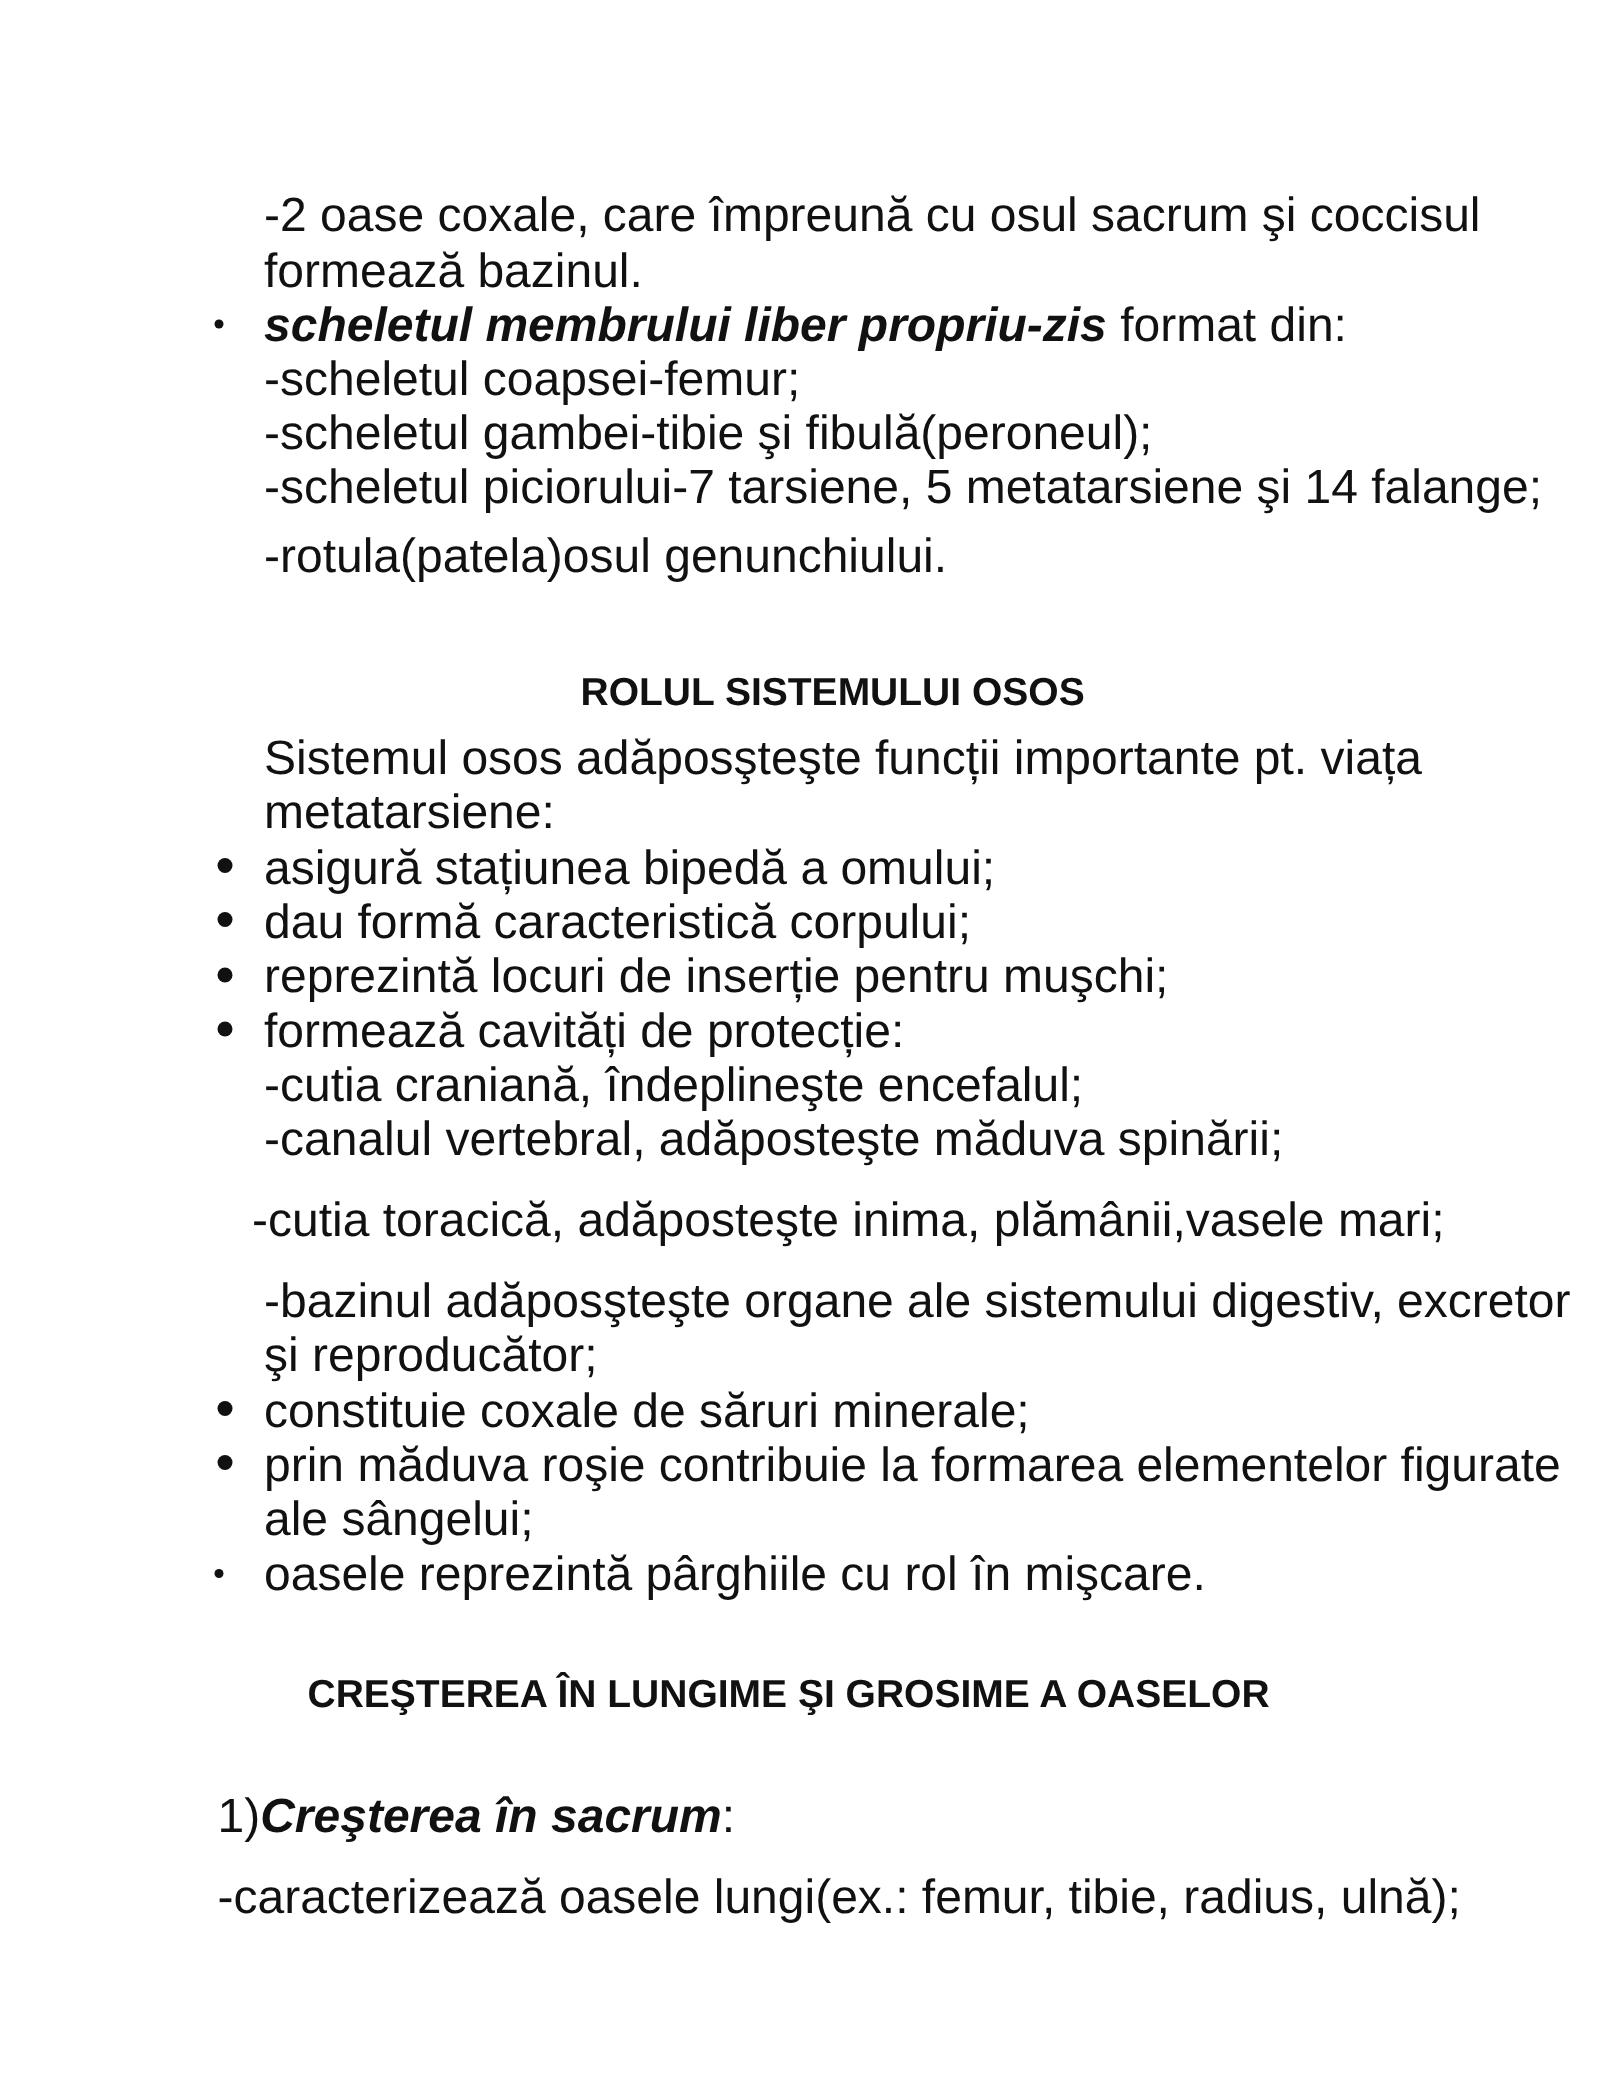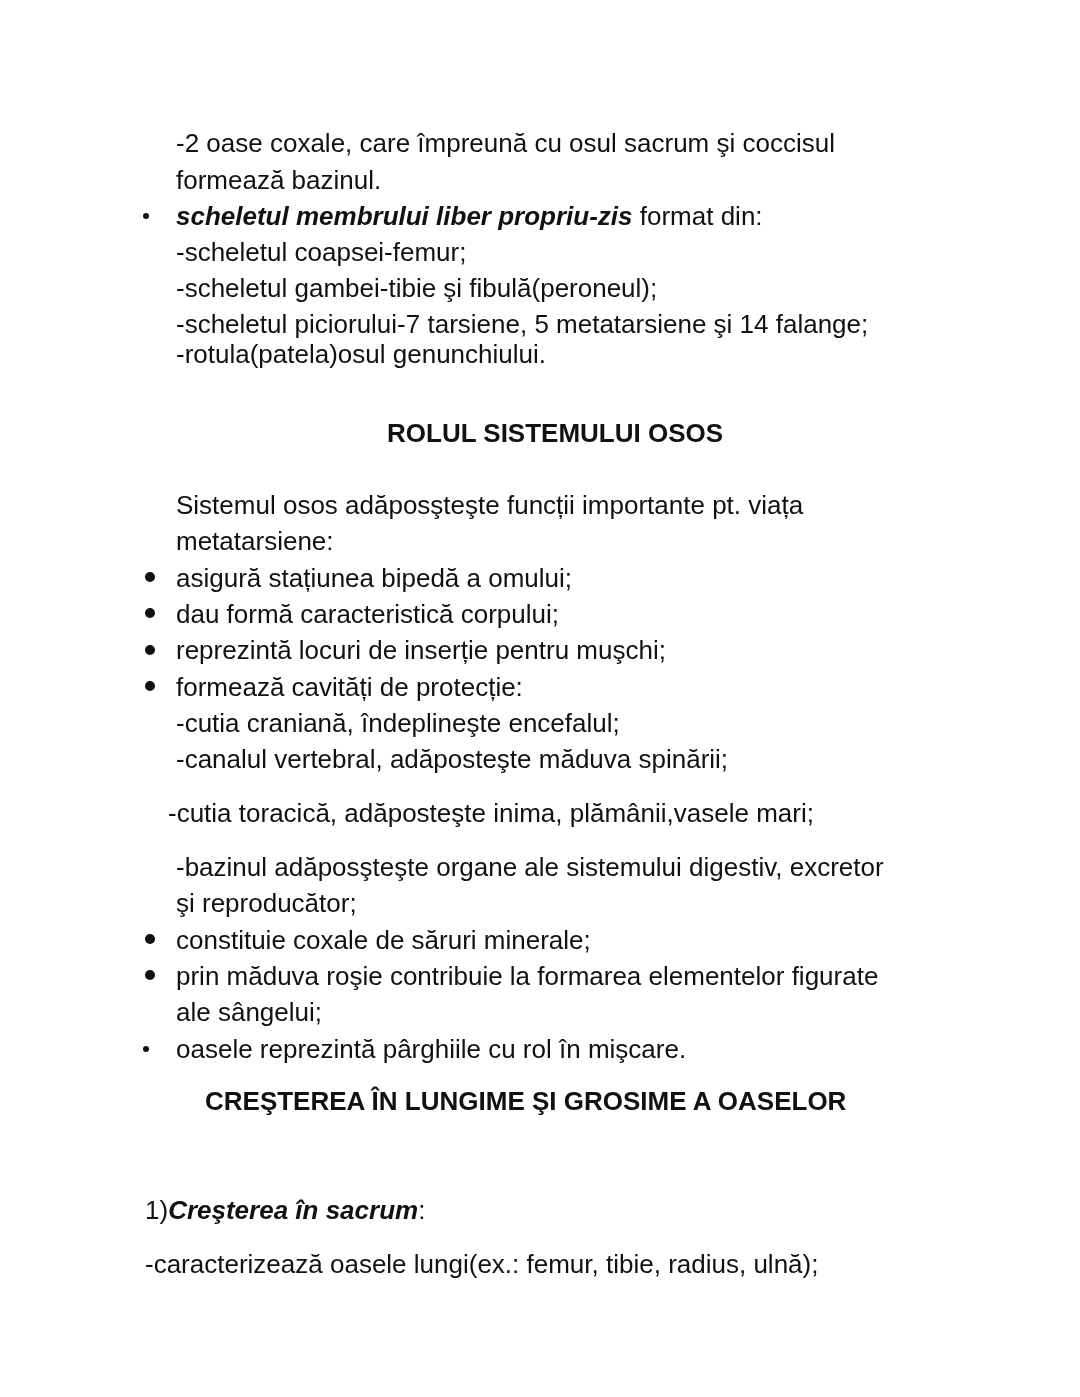--- a/index.html
+++ b/index.html
@@ -1,38 +1,38 @@
 <!DOCTYPE html>
 <html><head>
 <meta charset="utf-8">
 <style>
   html, body { margin: 0; padding: 0; background: #ffffff; }
   body { width: 1080px; height: 1397px; position: relative; overflow: hidden;
          font-family: "Liberation Sans", sans-serif; color: #111111; }
-  .line { position: absolute; font-size: 26px; line-height: 36px; white-space: nowrap; }
+  .line { position: absolute; font-size: 32px; line-height: 36px; white-space: nowrap; }
   .ind { left: 176px; }
   .b { font-weight: bold; font-style: italic; }
   .dot-s { left: 143px; width: 6px; height: 6px; border-radius: 50%; background:#111; position:absolute; }
   .dot-l { left: 145px; width: 10px; height: 10px; border-radius: 50%; background:#111; position:absolute; }
-  .heading { position: absolute; font-size: 26px; font-weight: bold; white-space: nowrap; line-height: 36px; }
+  .heading { position: absolute; font-size: 26px; font-weight: bold; white-space: nowrap; line-height: 36px; margin-top: 28px; }
 </style>
 </head>
 <body>
 
 <div>
 
   <div class="line ind" style="top:125px">-2 oase coxale, care împreună cu osul sacrum şi coccisul</div>
   <div class="line ind" style="top:162px">formează bazinul.</div>
 
   <span class="dot-s" style="top:213px"></span>
   <div class="line ind" style="top:198px"><span class="b">scheletul membrului liber propriu-zis</span><span> format din:</span></div>
   <div class="line ind" style="top:234px">-scheletul coapsei-femur;</div>
   <div class="line ind" style="top:270px">-scheletul gambei-tibie şi fibulă(peroneul);</div>
   <div class="line ind" style="top:306px">-scheletul piciorului-7 tarsiene, 5 metatarsiene şi 14 falange;</div>
-  <div class="line ind" style="top:336px">-rotula(patela)osul genunchiului.</div>
+  <div class="line ind" style="top:352px">-rotula(patela)osul genunchiului.</div>
 
   <div class="heading" style="top:415px; left:387px">ROLUL SISTEMULUI OSOS</div>
 
   <div class="line ind" style="top:487px">Sistemul osos adăposşteşte funcții importante pt. viața</div>
   <div class="line ind" style="top:523px">metatarsiene:</div>
 
   <span class="dot-l" style="top:572px"></span>
   <div class="line ind" style="top:560px">asigură stațiunea bipedă a omului;</div>
   <span class="dot-l" style="top:608px"></span>
   <div class="line ind" style="top:596px">dau formă caracteristică corpului;</div>

